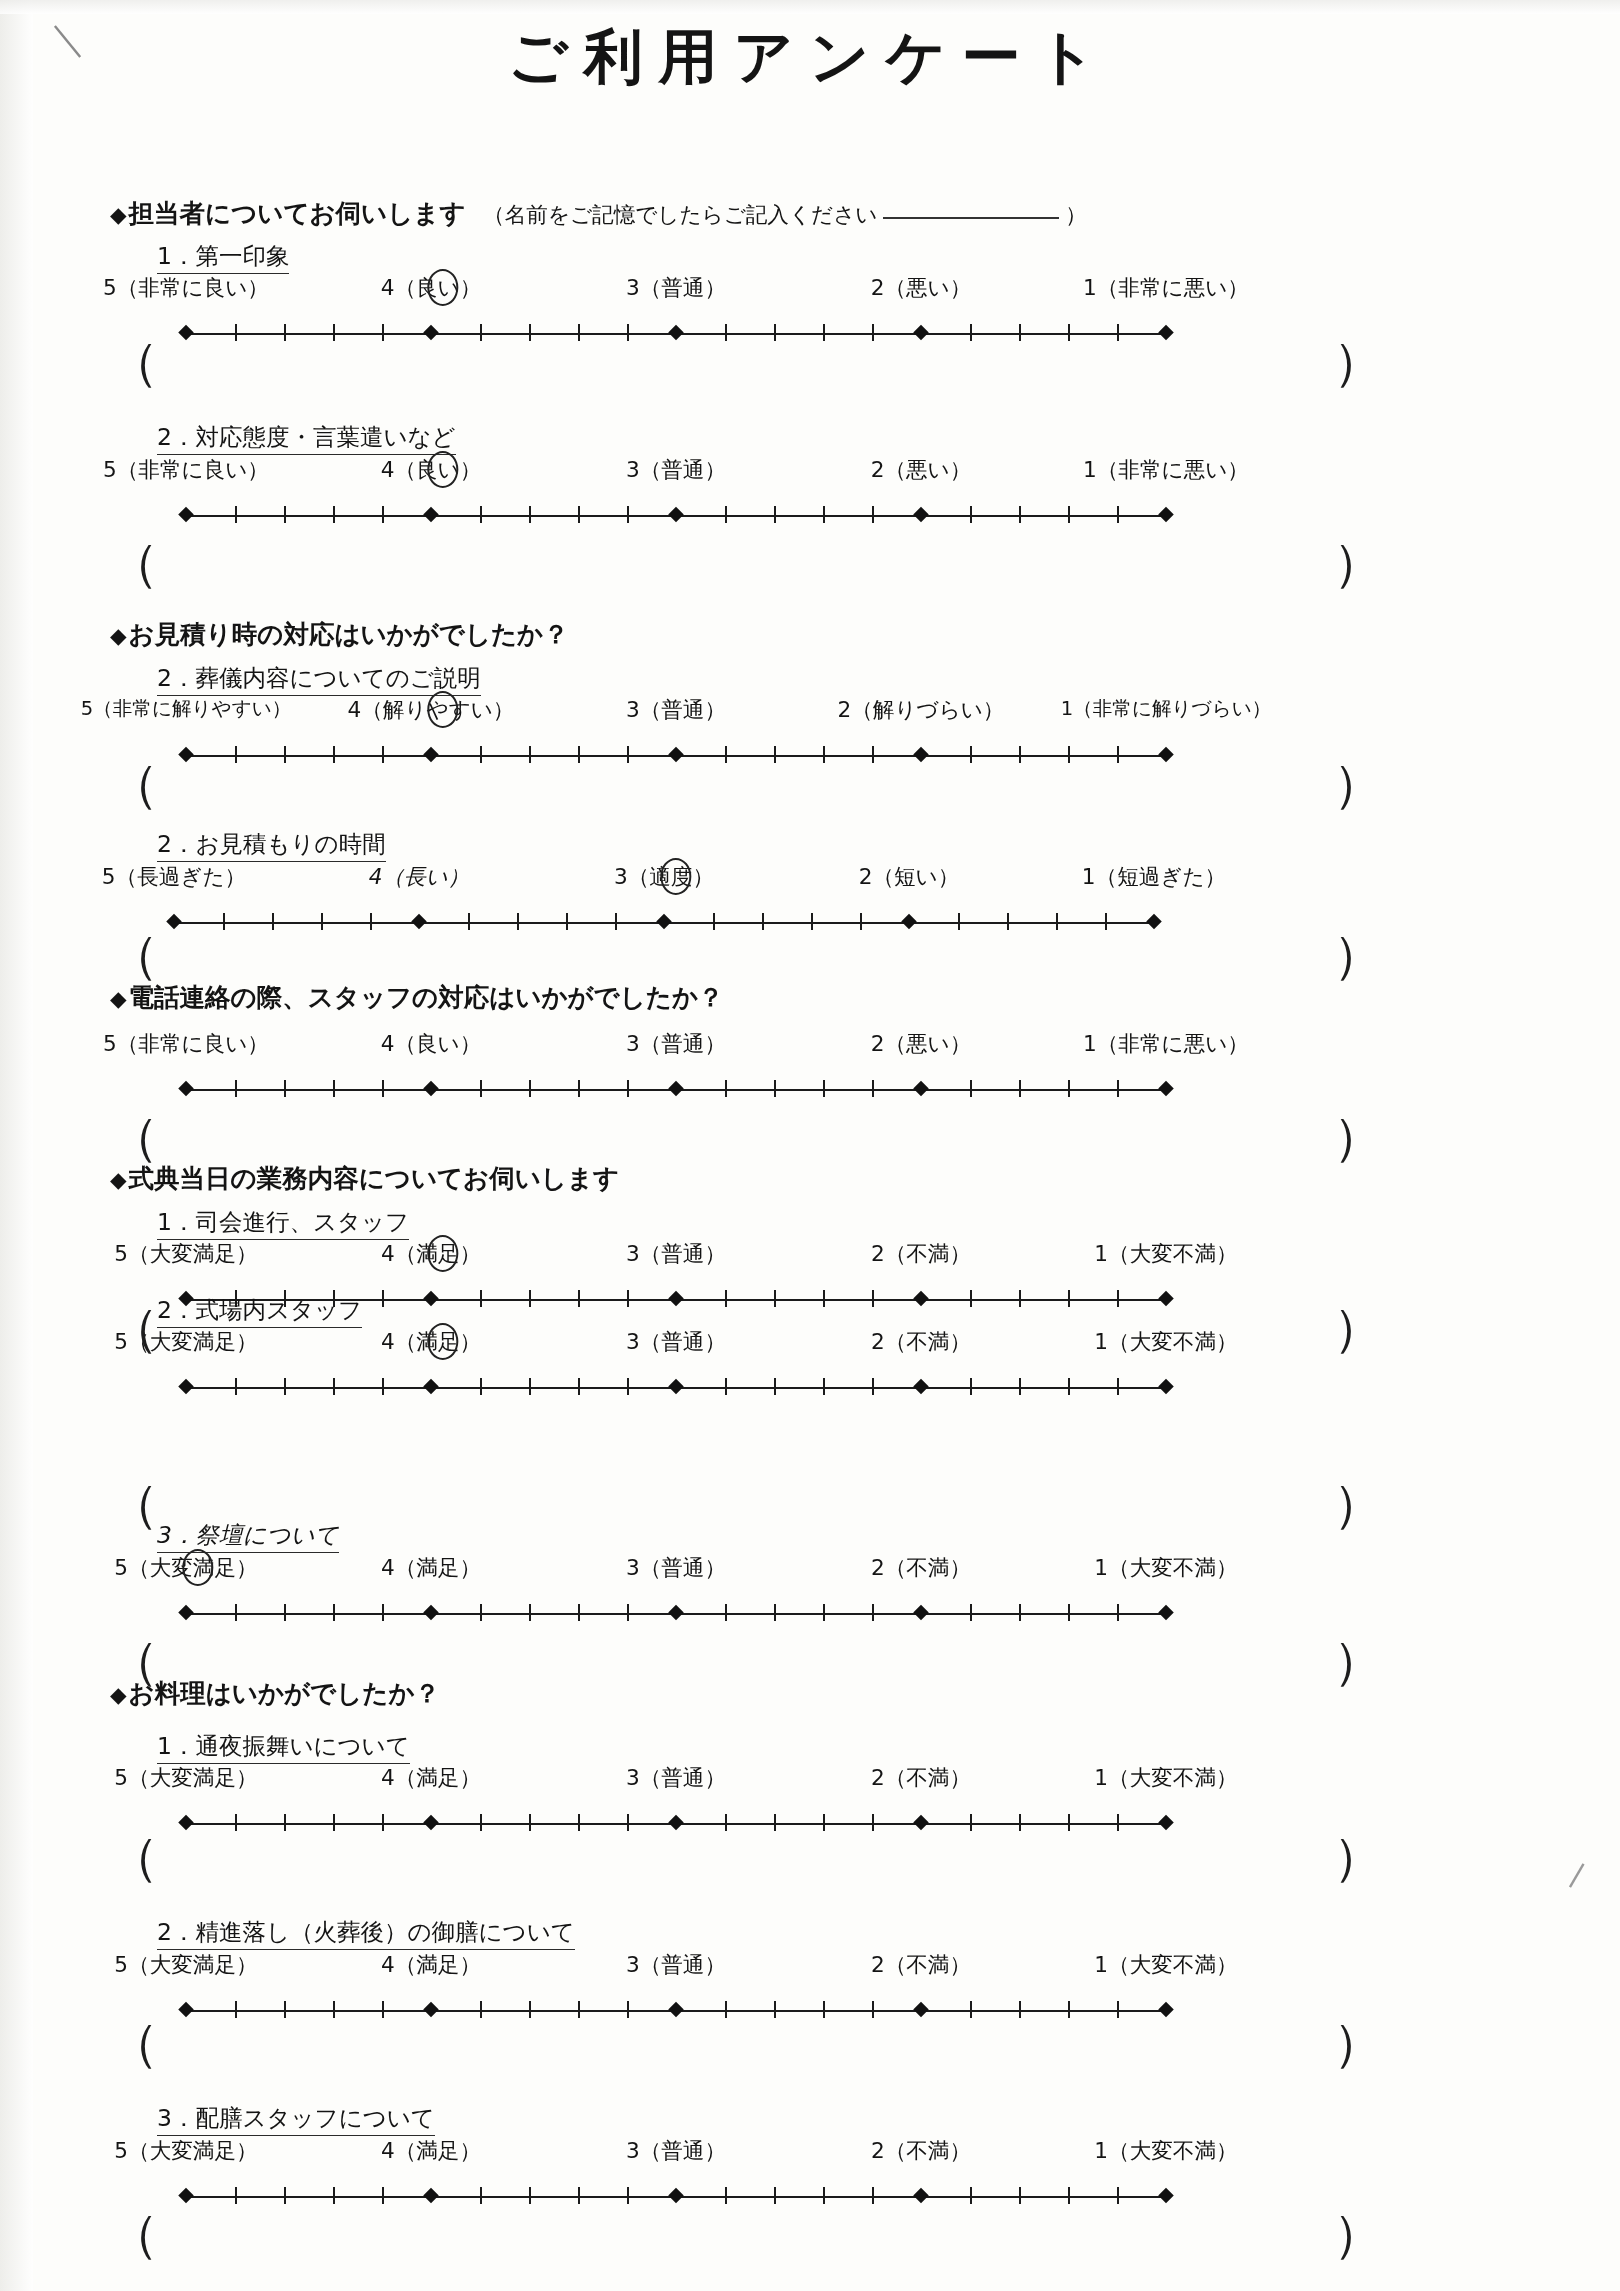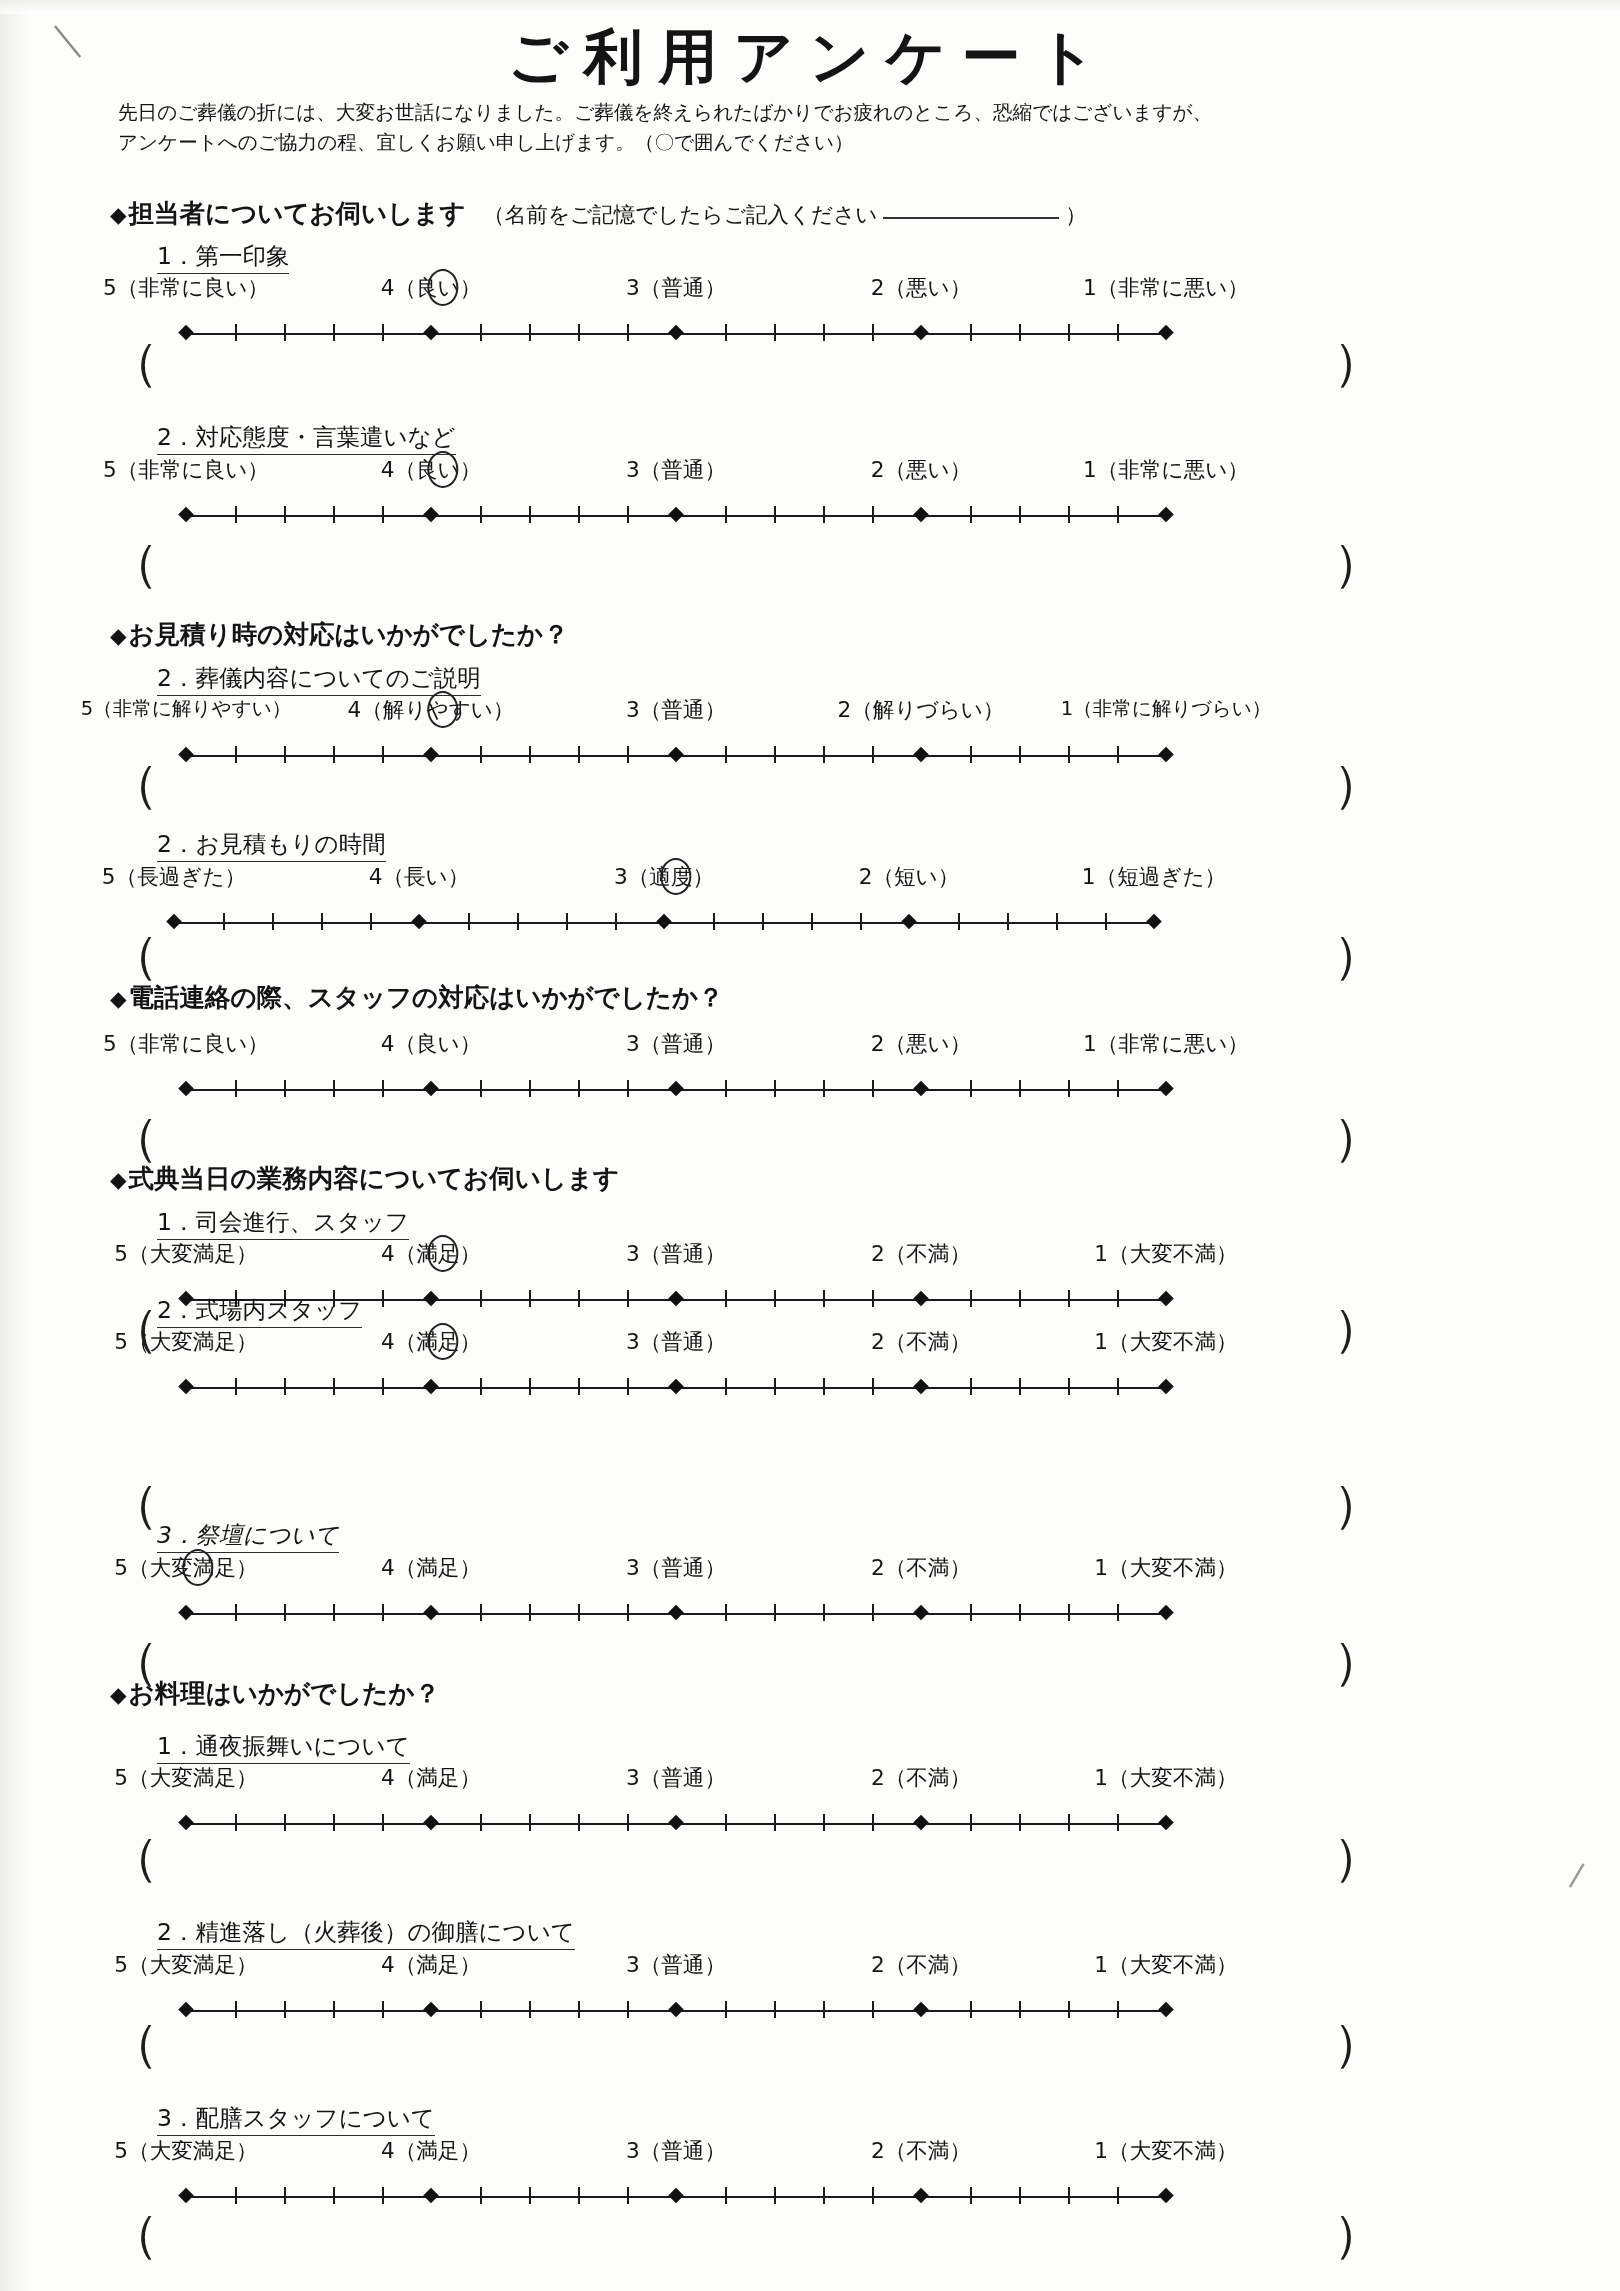--- a/index.html
+++ b/index.html
@@ -172,24 +172,20 @@
 
   <svg class="stray-mark-1" viewBox="0 0 38 42">
     <path d="M4 4 L30 36" stroke="#8a8a8a" stroke-width="2.5" fill="none"></path>
   </svg>
   <svg class="stray-mark-2" viewBox="0 0 26 30">
     <path d="M20 2 L6 26" stroke="#9a9a9a" stroke-width="2.5" fill="none"></path>
   </svg>
 
   <div class="title">ご利用アンケート</div>
 
-  <div class="intro">
-    <div>先日のご葬儀の折には、大変お世話になりました。ご葬儀を終えられたばかりでお疲れのところ、恐縮ではございますが、</div>
-    <div>アンケートへのご協力の程、宜しくお願い申し上げます。（〇で囲んでください）</div>
-  </div>
 
   <div id="content">
       <div class="section-head" style="left: 110px; top: 196px;"><span class="dia">◆</span><span>担当者についてお伺いします</span><span class="section-note">（名前をご記憶でしたらご記入ください</span><span class="blank-line"></span><span class="section-note" style="margin-left: 0px;">）</span></div>
       <div class="sub-head" style="left: 157px; top: 240px;">1．第一印象</div>
       <div class="scale" style="left: 186px; top: 273px;">
         <div class="labels">
           <div class="lab" style="left: 0px;">5（非常に良い）</div>
           <div class="lab" style="left: 245px;">4（良い）</div>
           <div class="lab" style="left: 490px;">3（普通）</div>
           <div class="lab" style="left: 735px;">2（悪い）</div>
@@ -289,21 +285,21 @@
           <div class="tick" style="left: 882px;"></div>
           <div class="tick" style="left: 931px;"></div>
           <div class="node" style="left: 980px;"></div>
         </div>
         <div class="circle-mark" style="left: 257px; top: -3.9px;"></div>
       </div>
       <div class="sub-head" style="left: 157px; top: 828px;">2．お見積もりの時間</div>
       <div class="scale" style="left: 174px; top: 862px;">
         <div class="labels">
           <div class="lab" style="left: 0px;">5（長過ぎた）</div>
-          <div class="lab" style="left: 245px;">4（長い）</div>
+          <div class="lab" style="left: 245px; font-style: italic;">4（長い）</div>
           <div class="lab" style="left: 490px;">3（適度）</div>
           <div class="lab" style="left: 735px;">2（短い）</div>
           <div class="lab" style="left: 980px;">1（短過ぎた）</div>
         </div>
         <div class="axis">
           <div class="line"></div>
           <div class="node" style="left: 0px;"></div>
           <div class="tick" style="left: 49px;"></div>
           <div class="tick" style="left: 98px;"></div>
           <div class="tick" style="left: 147px;"></div>

